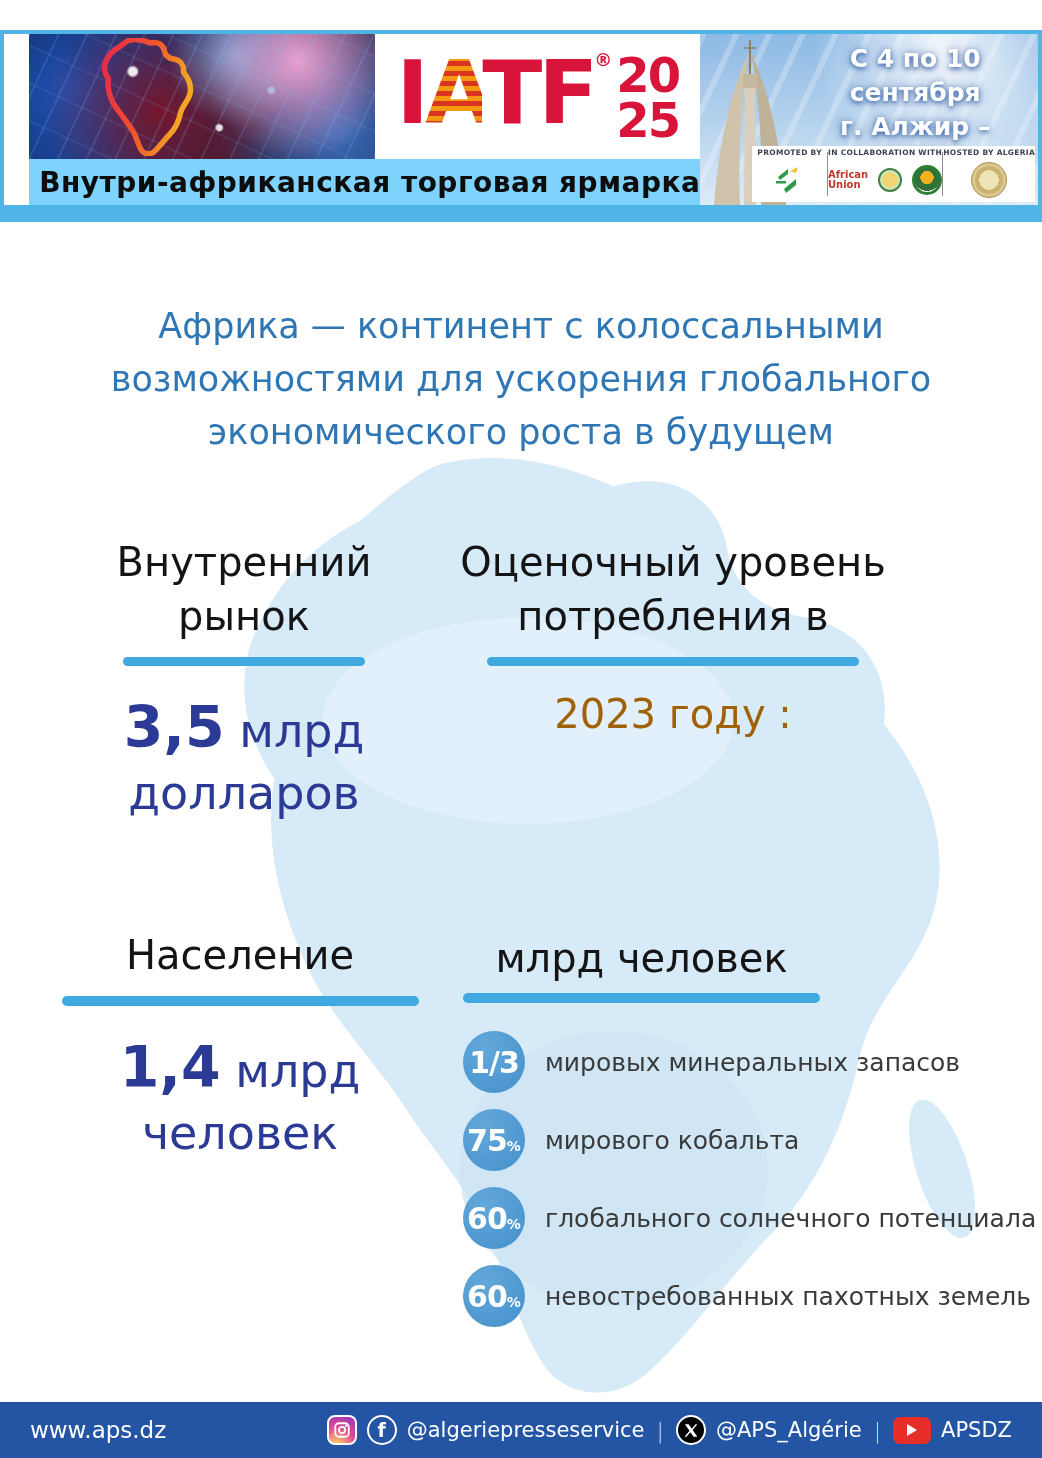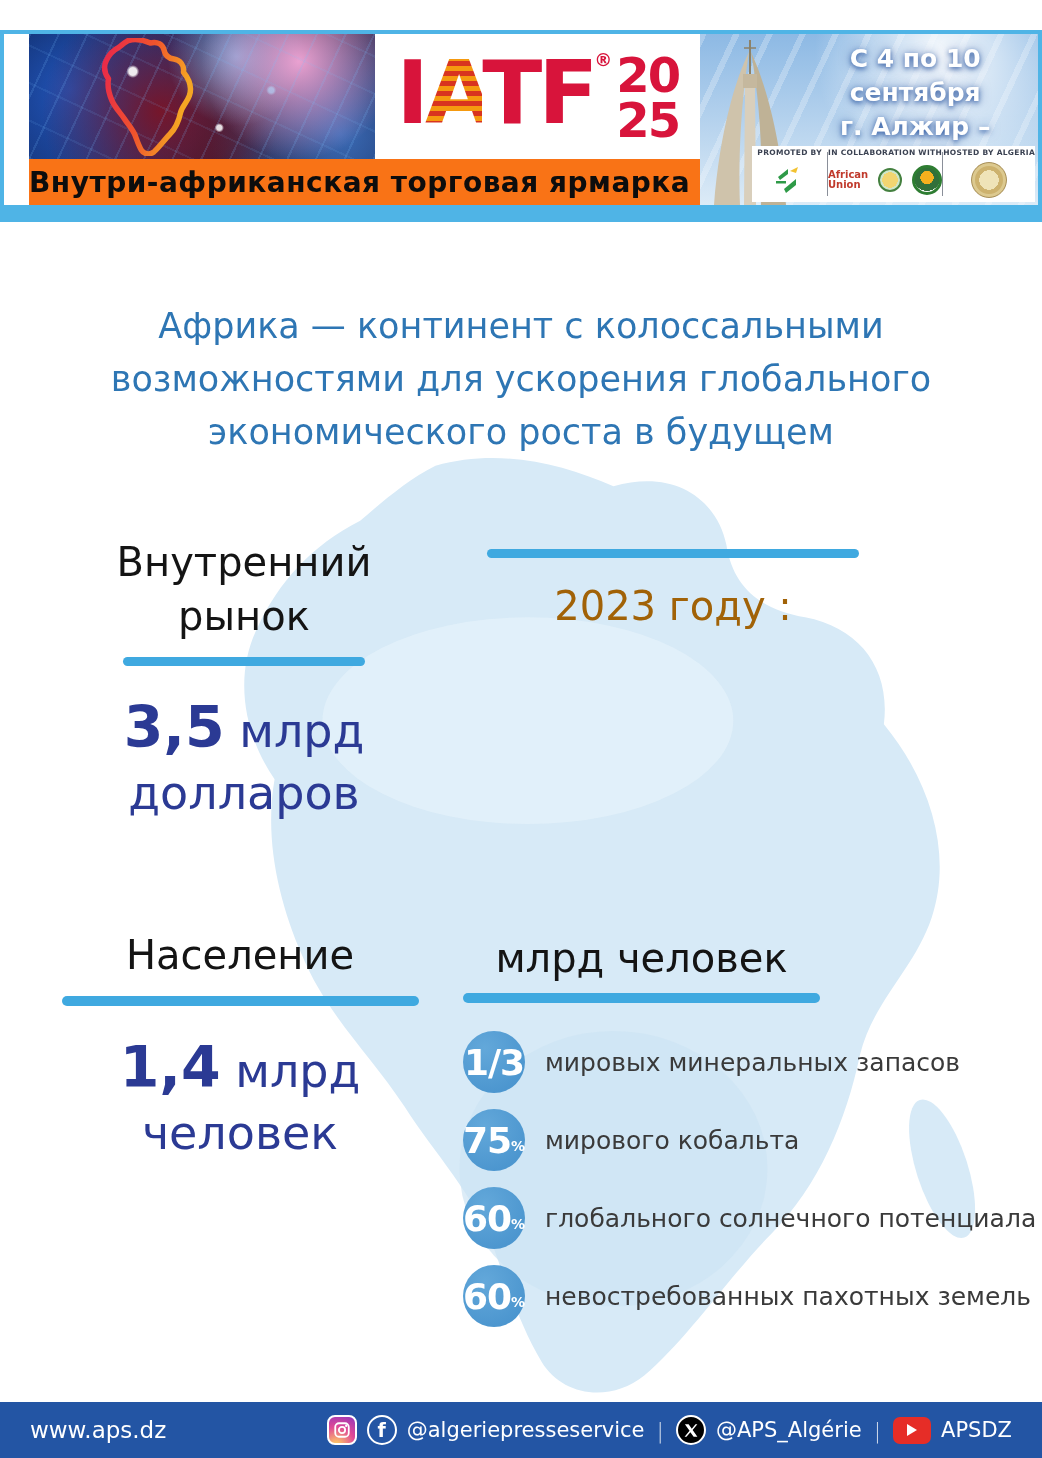--- a/index.html
+++ b/index.html
@@ -36,21 +36,21 @@
   .iatf { display:flex; align-items:flex-start; line-height:.9; }
   .iatf-word { font-weight:bold; font-size:88px; letter-spacing:-4px; color:#d8143b; line-height:.95; }
   .iatf-a { color:#ef7b1f; }
   @supports ((-webkit-background-clip:text) or (background-clip:text)) {
     .iatf-a { background:repeating-linear-gradient(#d8341f 0 5px, #f59a0f 5px 10px);
       -webkit-background-clip:text; background-clip:text; color:transparent; }
   }
   .iatf-reg { font-size:18px; color:#d8143b; font-weight:bold; vertical-align:top; line-height:1; }
   .iatf-year { display:flex; flex-direction:column; font-weight:bold; font-size:48px;
     line-height:.92; color:#d8143b; margin-left:4px; margin-top:2px; letter-spacing:-2px; }
-  .banner-line { height:46px; display:flex; align-items:center; justify-content:flex-start; background:#f97316; }
+  .banner-line { height:46px; display:flex; align-items:center; justify-content:flex-end; background:#7dd3fc; }
   .banner-title { font-weight:bold; font-size:28px; letter-spacing:.5px; color:#0d0d0d; white-space:nowrap; }
 
   .header-right { position:relative; width:346px; overflow:hidden;
     background: radial-gradient(circle at 72% 12%, rgba(255,255,255,.95), rgba(255,255,255,0) 45%),
       repeating-linear-gradient(115deg, rgba(255,255,255,.25) 0 6px, transparent 6px 30px),
       linear-gradient(180deg,#8db9e4 0%, #b8d4ee 55%, #dcebf7 100%); }
   .monument { position:absolute; left:0; top:0; height:171px; width:100px; }
   .dates-block { position:absolute; left:96px; right:4px; top:8px; text-align:center;
     color:#fff; font-weight:bold; font-size:25px; line-height:1.35;
     text-shadow:0 2px 5px rgba(38,82,158,.85), 0 0 12px rgba(38,82,158,.6); }
@@ -92,21 +92,21 @@
   .stat-population .u-bar { width:357px; height:10px; }
 
   .facts { position:absolute; top:935px; left:463px; width:556px; }
   .facts-heading { width:357px; text-align:center; font-size:40px; color:#141414; }
   .facts .u-bar { width:357px; height:10px; margin:12px 0 0; }
   .facts-list { margin-top:28px; }
   .fact-row { display:flex; align-items:center; gap:20px; margin-bottom:16px; height:62px; }
   .badge { width:62px; height:62px; border-radius:50%; flex:0 0 62px;
     background: radial-gradient(circle at 35% 28%, #63a8da, #4c96cf 75%);
     color:#fff; display:flex; align-items:center; justify-content:center; font-weight:bold; }
-  .badge-num { font-size:36px; letter-spacing:-1px; }
+  .badge-num { font-size:30px; letter-spacing:-1px; }
   .badge-suffix { font-size:14px; margin-top:12px; }
   .fact-label { font-size:25px; color:#3a3a3a; white-space:nowrap; }
 
   
   .footer { position:absolute; left:0; bottom:0; width:1042px; height:56px; background:#2355a4;
     display:flex; align-items:center; justify-content:space-between; padding:0 30px; z-index:3; color:#fff; }
   .footer-site { font-size:23px; }
   .footer-social { display:flex; align-items:center; gap:10px; font-size:21px; }
   .soc-sep { opacity:.75; font-size:22px; margin:0 2px; font-weight:200; }
   .ig-icon { width:30px; height:30px; border-radius:8px; border:2px solid #fff;
@@ -219,20 +219,21 @@
 
     <div class="stat stat-market">
       <div class="stat-heading">Внутренний рынок</div>
       <div class="u-bar"></div>
       <div class="stat-value-block">
         <span class="stat-value">3,5</span><span class="stat-unit"> млрд долларов</span>
       </div>
     </div>
 
     <div class="stat stat-consumption">
+      <div class="stat-heading">Оценочный уровень потребления в</div>
       <div class="u-bar"></div>
       <div class="stat-year">2023 году :</div>
     </div>
 
     <div class="stat stat-population">
       <div class="stat-heading">Население</div>
       <div class="u-bar"></div>
       <div class="stat-value-block">
         <span class="stat-value">1,4</span><span class="stat-unit"> млрд человек</span>
       </div>

